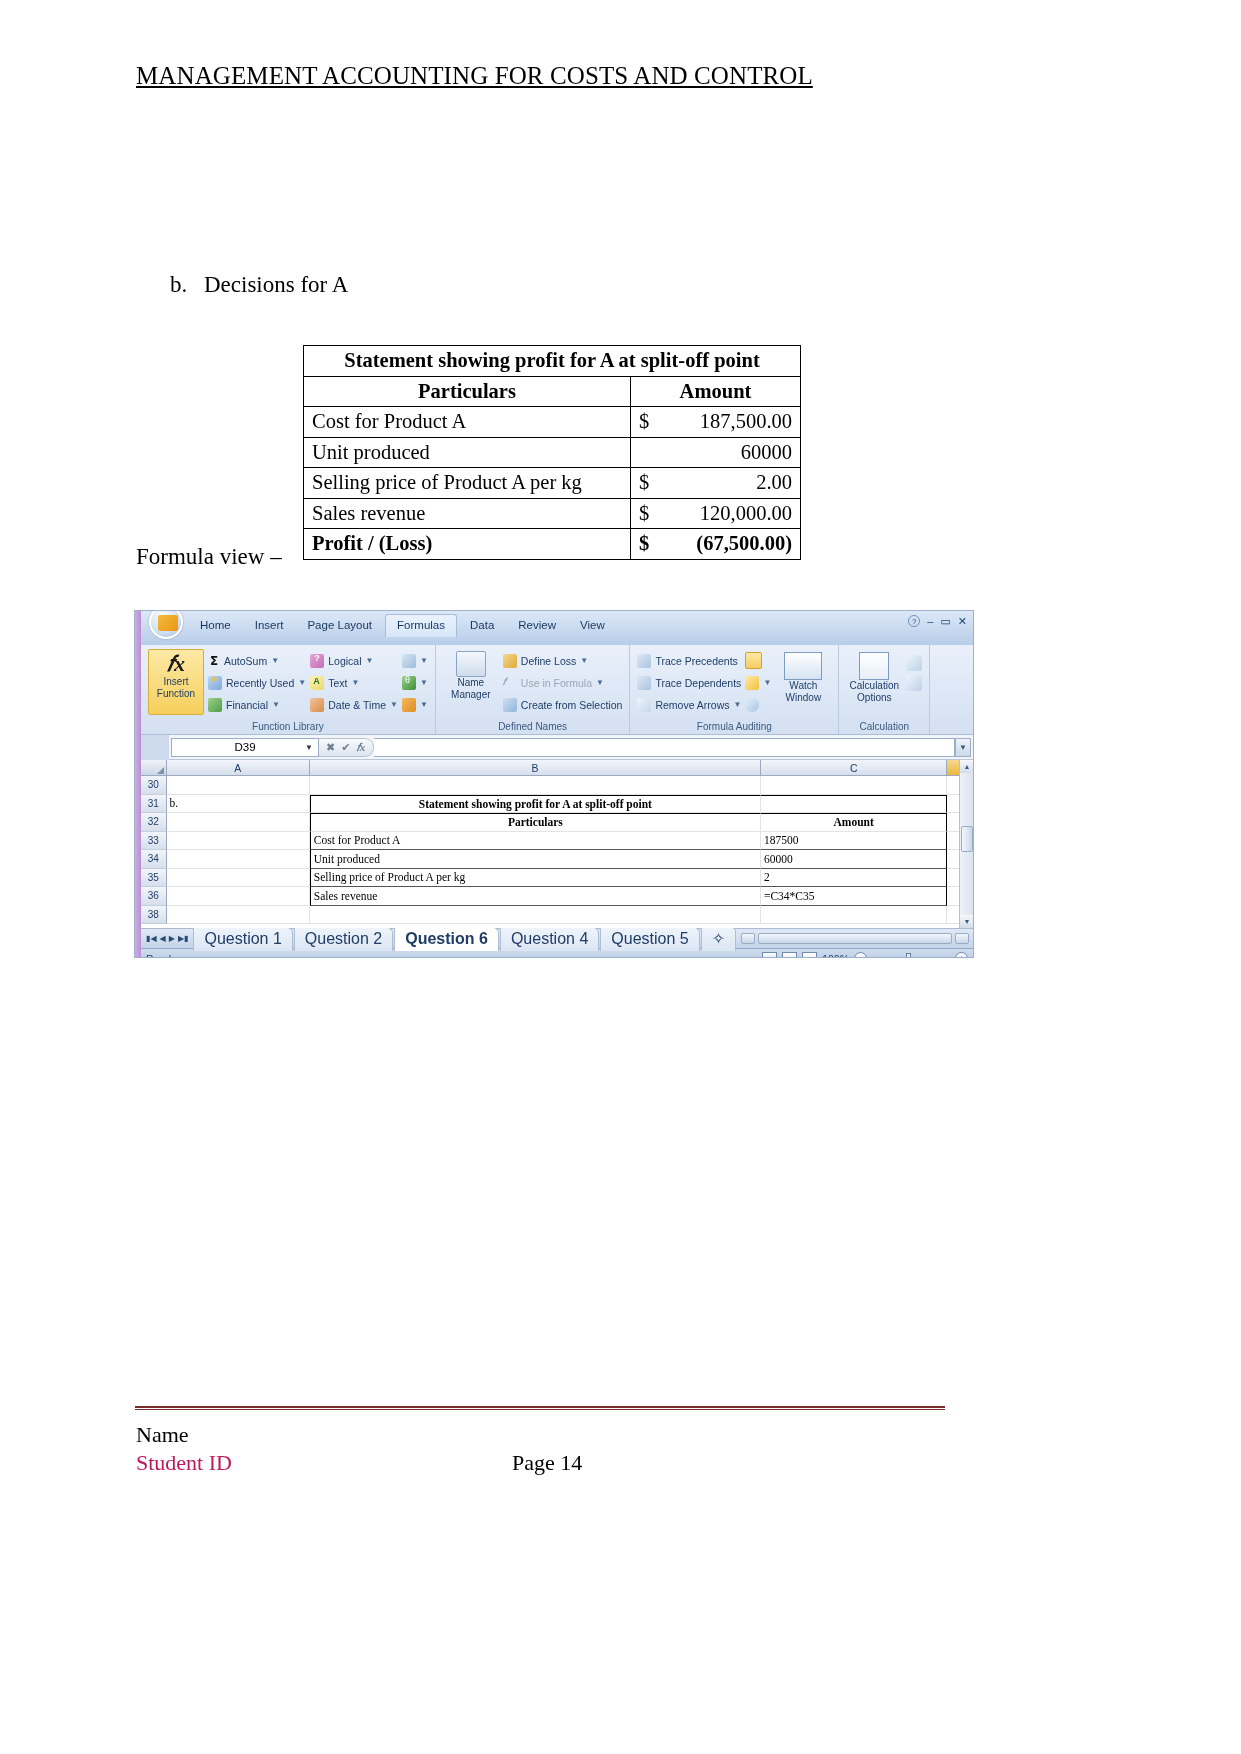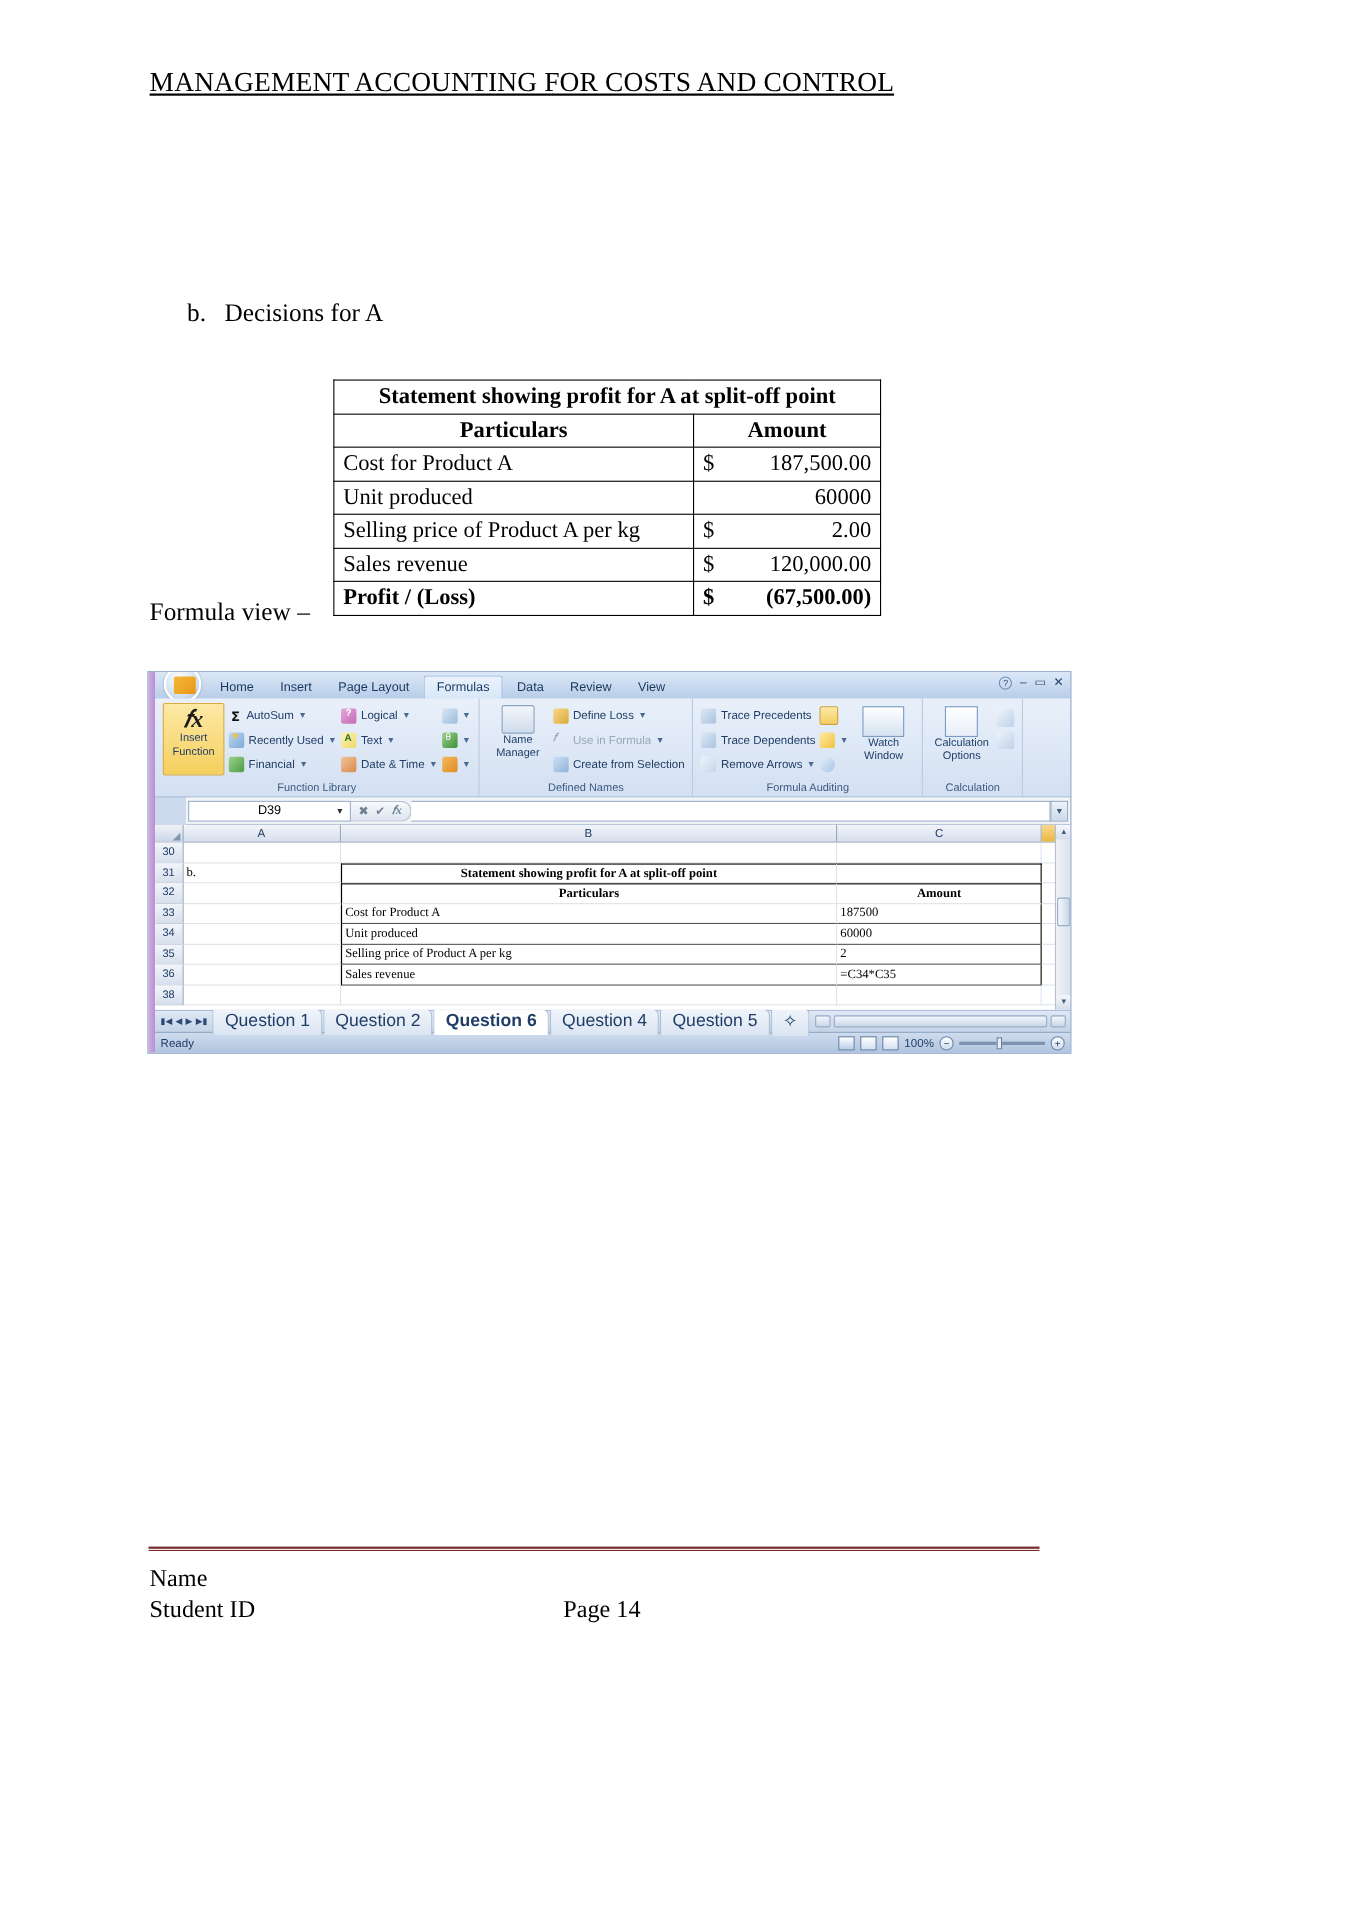--- a/index.html
+++ b/index.html
@@ -68,21 +68,21 @@
     overflow:hidden;
   }
   .excel-left-edge {
     position:absolute; left:0; top:0; width:6px; height:100%;
     background:linear-gradient(to right,#cdaee0,#b98fd4);
   }
   .excel-inner { position:absolute; left:6px; top:0; right:0; bottom:0; }
 
   
   .tabstrip {
-    position:relative; height:24px;
+    position:relative; height:34px;
     background:linear-gradient(to bottom,#dce8f8,#b8cde8);
     text-align:center;
   }
   .office-orb {
     position:absolute; left:8px; top:-6px; width:34px; height:34px;
     border-radius:50%;
     background:radial-gradient(circle at 40% 30%,#fdfdfd,#cfe0f2 60%,#9ab6d6);
     border:2px solid #ffffff;
     box-shadow:0 0 2px rgba(0,0,0,.3);
   }
@@ -324,21 +324,21 @@
   .zcirc { width:13px;height:13px;border-radius:50%;border:1px solid #6f8aab;
            background:linear-gradient(to bottom,#ffffff,#cfdcee);
            display:flex;align-items:center;justify-content:center;font-size:9px;color:#1f3d66;}
 
   
   .footer-rule {
     position:absolute; left:135px; top:1406px; width:810px; height:4px;
     border-top:2.4px solid #7b2b2b; border-bottom:1.2px solid #7b2b2b;
   }
   .footer-name { position:absolute; left:136px; top:1422px; font-size:22px; color:#000; }
-  .footer-id   { position:absolute; left:136px; top:1450px; font-size:22px; color:#000000; }
+  .footer-id   { position:absolute; left:136px; top:1450px; font-size:22px; color:#be185d; }
   .footer-page { position:absolute; left:512px; top:1450px; font-size:22px; color:#000; }
 </style>
 </head>
 <body>
 
 <div class="doc-header">MANAGEMENT ACCOUNTING FOR COSTS AND CONTROL</div>
 
 <div class="item-b">
   <span class="marker">b.</span>
   <span>Decisions for A</span>

